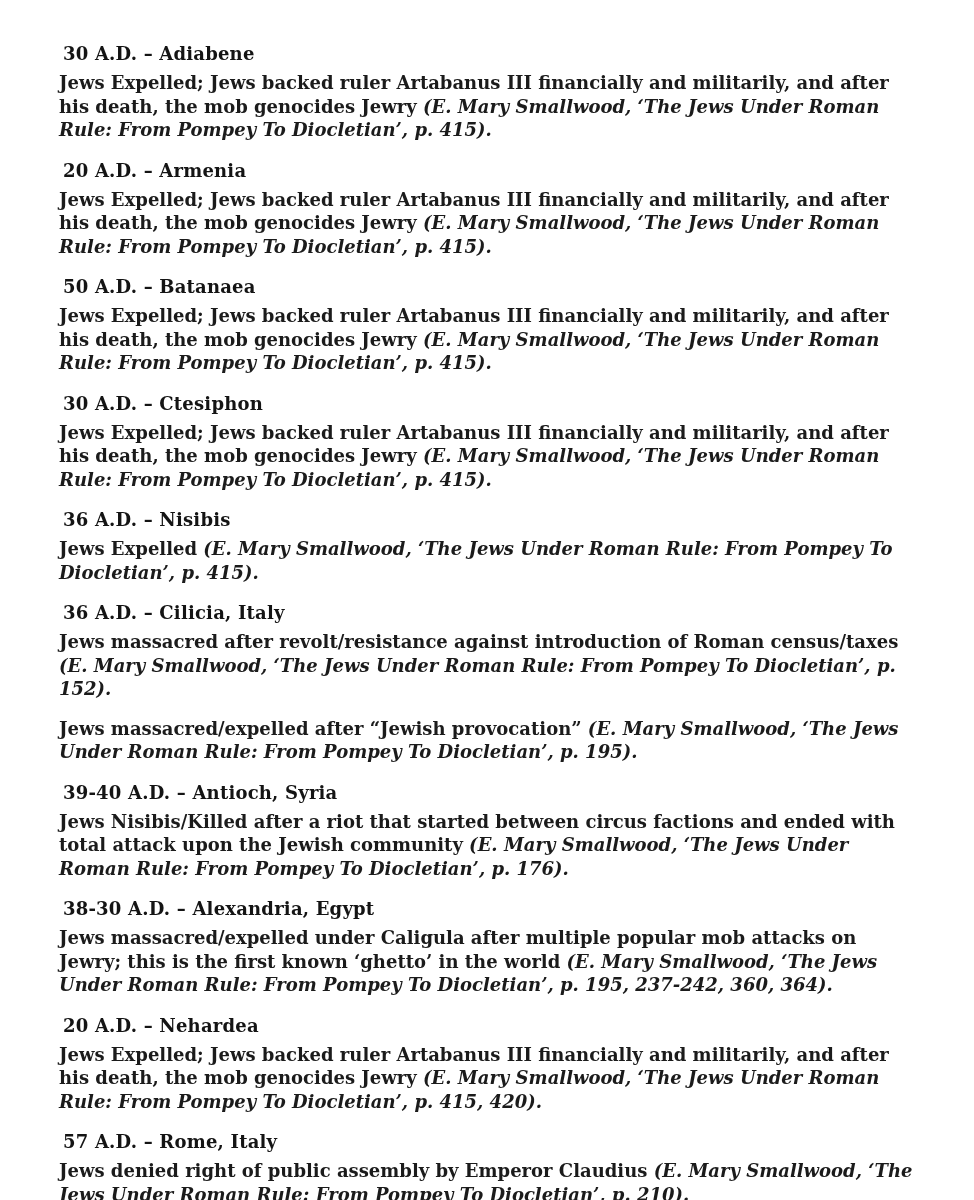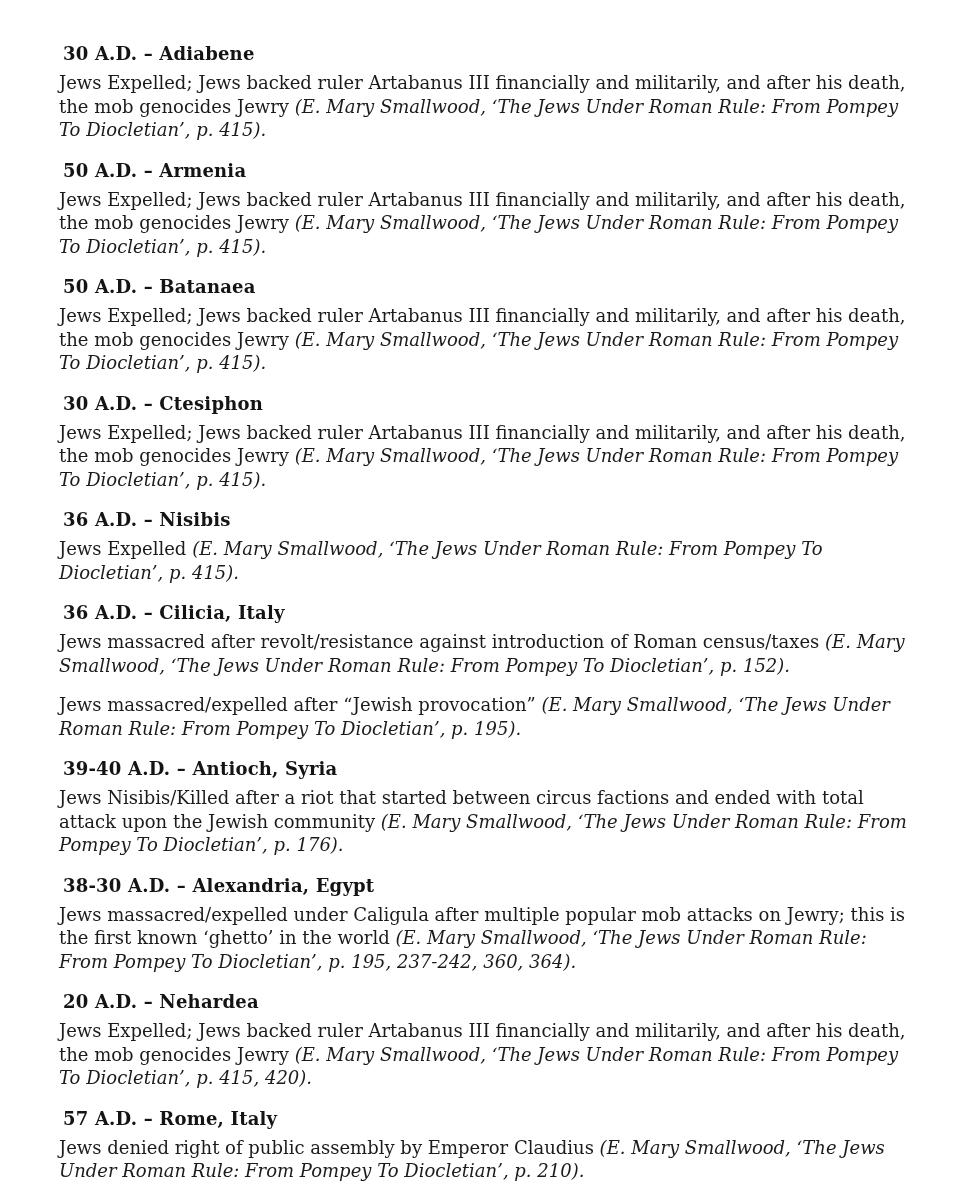--- a/index.html
+++ b/index.html
@@ -32,37 +32,38 @@
     color: #141414;
     letter-spacing: 0.2px;
   }
   .entry-body {
     margin: 0;
     padding: 0;
     font-size: 18px;
     line-height: 23.5px;
     text-align: left;
     color: #1b1b1b;
+    font-weight: bold;
   }
   .citation {
     font-style: italic;
   }
 </style>
 </head>
 <body>
 
 <main class="page">
   <section class="entries">
   <article class="entry">
     <h2 class="entry-heading">30 A.D. – Adiabene</h2>
     <p class="entry-body"><span class="body-text">Jews Expelled; Jews backed ruler Artabanus III financially and militarily, and after his death, the mob genocides Jewry </span><em class="citation">(E. Mary Smallwood, ‘The Jews Under Roman Rule: From Pompey To Diocletian’, p. 415).</em></p>
   </article>
 
   <article class="entry">
-    <h2 class="entry-heading">50 A.D. – Armenia</h2>
+    <h2 class="entry-heading">20 A.D. – Armenia</h2>
     <p class="entry-body"><span class="body-text">Jews Expelled; Jews backed ruler Artabanus III financially and militarily, and after his death, the mob genocides Jewry </span><em class="citation">(E. Mary Smallwood, ‘The Jews Under Roman Rule: From Pompey To Diocletian’, p. 415).</em></p>
   </article>
 
   <article class="entry">
     <h2 class="entry-heading">50 A.D. – Batanaea</h2>
     <p class="entry-body"><span class="body-text">Jews Expelled; Jews backed ruler Artabanus III financially and militarily, and after his death, the mob genocides Jewry </span><em class="citation">(E. Mary Smallwood, ‘The Jews Under Roman Rule: From Pompey To Diocletian’, p. 415).</em></p>
   </article>
 
   <article class="entry">
     <h2 class="entry-heading">30 A.D. – Ctesiphon</h2>

